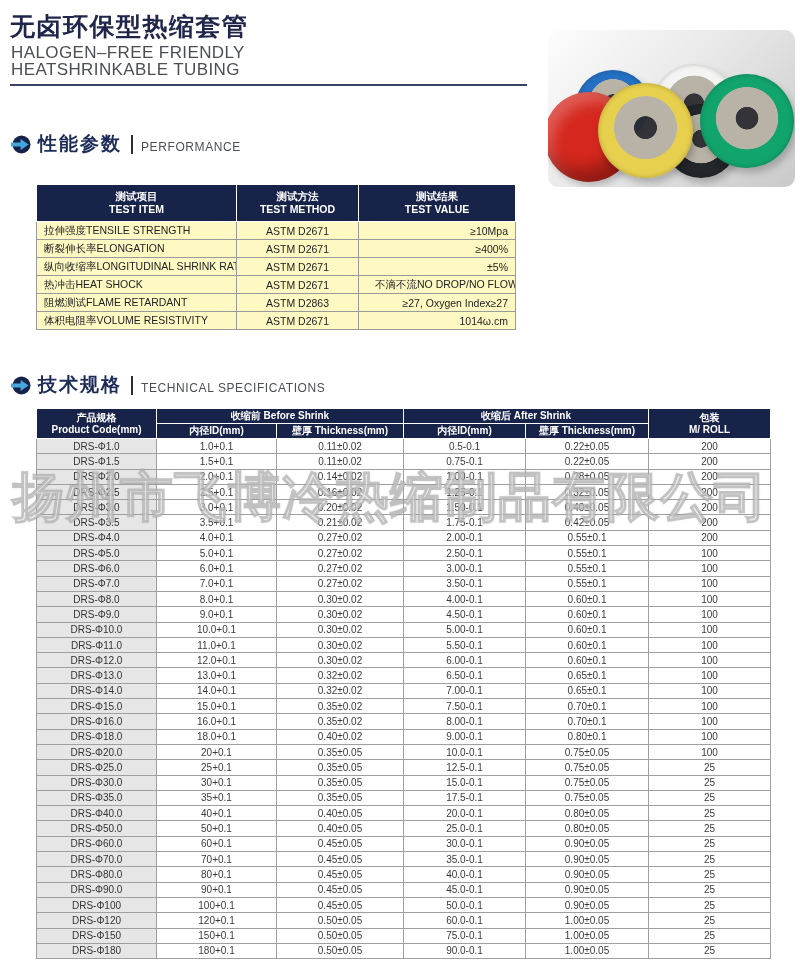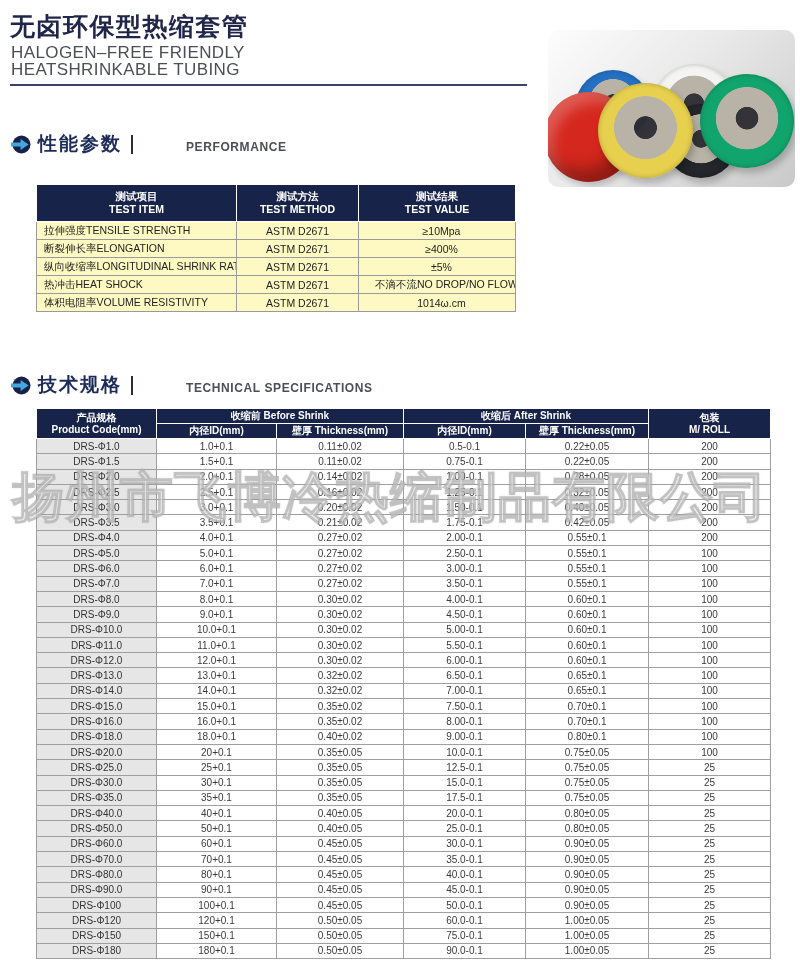--- a/index.html
+++ b/index.html
@@ -49,38 +49,38 @@
   .roll-yellow { left:50px;  top:53px; width:95px; height:95px; }
   .roll-green  { left:152px; top:44px; width:94px; height:94px; }
 
   
   .section-header { position:absolute; left:10px; display:flex; align-items:center; }
   .section-header.sec1 { top:131px; }
   .section-header.sec2 { top:372px; }
   .sec-icon { width:21px; height:21px; margin-right:7px; flex:0 0 auto; }
   .sec-zh { font-size:19px; font-weight:bold; color:#1c2b57; letter-spacing:2px; }
   .sec-bar { width:2px; height:19px; background:#2b2f3a; margin:0 8px 0 9px; }
-  .sec-en { font-size:12px; font-weight:bold; color:#4b4f55; letter-spacing:0.6px; position:relative; top:3px;margin-left:45px; }
+  .sec-en { font-size:12px; font-weight:normal; color:#4b4f55; letter-spacing:0.6px; position:relative; top:3px; }
 
   
   .perf-table {
     position:absolute; left:36px; top:168px; width:479px;
     border-collapse:collapse; table-layout:fixed;margin-top:16px;
   }
   .perf-table th {
     background:#18234a; color:#ffffff; border:1px solid #ffffff;
     font-size:10.5px; font-weight:bold; line-height:13px; padding:5px 0 5px 0;
   }
   .perf-table td {
     border:1px solid #9a9a9a; background:#fef9c3; color:#222222;
     font-size:10.5px; height:17px; padding:0 7px; white-space:nowrap; overflow:hidden;
   }
   .perf-table td:nth-child(1) { text-align:left; }
   .perf-table td:nth-child(2) { text-align:center; }
-  .perf-table td:nth-child(3) { text-align:center;padding-left:16px; }
+  .perf-table td:nth-child(3) { text-align:right;padding-left:16px; }
 
   
   .spec-table {
     position:absolute; left:36px; top:408px; width:734px;
     border-collapse:collapse; table-layout:fixed;
   }
   .spec-table th {
     background:#18234a; color:#ffffff; border:1px solid #ffffff;
     font-size:10px; font-weight:bold; line-height:12px; padding:1px 0;
   }
@@ -153,20 +153,25 @@
       </tr>
       <tr>
         <td>纵向收缩率LONGITUDINAL SHRINK RATIO</td>
         <td>ASTM D2671</td>
         <td>±5%</td>
       </tr>
       <tr>
         <td>热冲击HEAT SHOCK</td>
         <td>ASTM D2671</td>
         <td>不滴不流NO DROP/NO FLOW</td>
+      </tr>
+      <tr>
+        <td>阻燃测试FLAME RETARDANT</td>
+        <td>ASTM D2863</td>
+        <td>≥27, Oxygen Index≥27</td>
       </tr>
       <tr>
         <td>体积电阻率VOLUME RESISTIVITY</td>
         <td>ASTM D2671</td>
         <td>1014ω.cm</td>
       </tr>
     </tbody>
 </table>
 
 <div class="section-header sec2">

